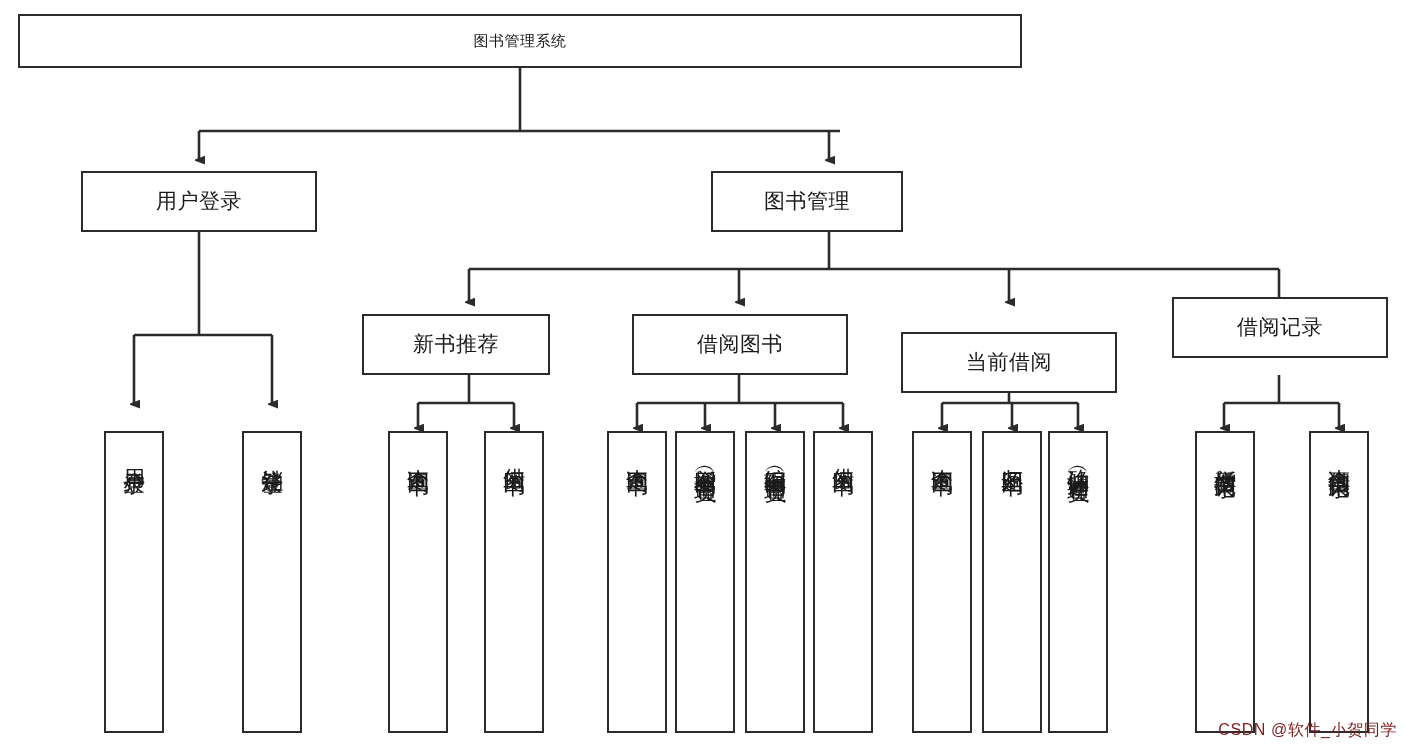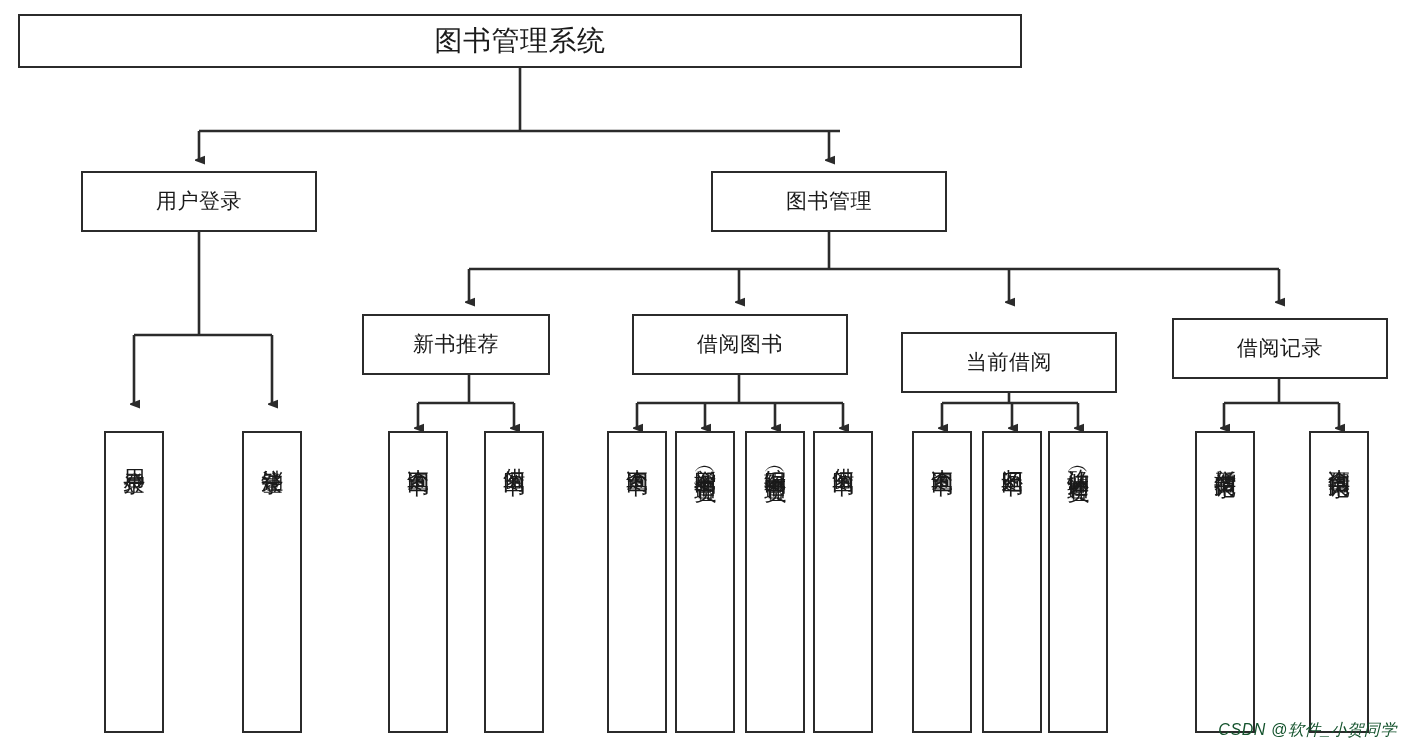--- a/index.html
+++ b/index.html
@@ -50,31 +50,30 @@
   }
   .node.vert .label {
     writing-mode: vertical-rl;
     text-orientation: upright;
     font-size: 22px;
     line-height: 1.12;
     letter-spacing: 2px;
     white-space: nowrap;
   }
   .node.root .label {
-    font-size: 28px;
+    font-size: 15px;
   }
   .watermark {
     position: absolute;
     right: 8px;
     bottom: 6px;
     font-size: 16px;
-    color: #14532d;
+    color: #7f1d1d;
     letter-spacing: 0.6px;
     user-select: none;
-    font-style: italic;
   }
 </style>
 </head>
 <body>
 
 <div id="canvas">
 
   <svg class="wires" viewBox="0 0 1405 747">
     <defs>
       <marker id="arrow" markerWidth="10" markerHeight="10" refX="4.6" refY="6" orient="auto" markerUnits="userSpaceOnUse">
@@ -125,34 +124,34 @@
     </g>
   </svg>
 
   <div class="node root horiz" style="left:18px; top:14px; width:1004px; height:54px;">
     <span class="label">图书管理系统</span>
   </div>
 
   <div class="node horiz" style="left:81px; top:171px; width:236px; height:61px;">
     <span class="label">用户登录</span>
   </div>
-  <div class="node horiz" style="left:711px; top:171px; width:236px; height:61px;">
+  <div class="node horiz" style="left:711px; top:171px; width:192px; height:61px;">
     <span class="label">图书管理</span>
   </div>
 
   <div class="node horiz" style="left:362px; top:314px; width:188px; height:61px;">
     <span class="label">新书推荐</span>
   </div>
   <div class="node horiz" style="left:632px; top:314px; width:216px; height:61px;">
     <span class="label">借阅图书</span>
   </div>
   <div class="node horiz" style="left:901px; top:332px; width:216px; height:61px;">
     <span class="label">当前借阅</span>
   </div>
-  <div class="node horiz" style="left:1172px; top:318px; width:216px; height:61px;">
+  <div class="node horiz" style="left:1172px; top:297px; width:216px; height:61px;">
     <span class="label">借阅记录</span>
   </div>
 
   <div class="node vert" style="left:104px; top:431px; width:60px; height:302px;">
     <span class="label">用户登录</span>
   </div>
   <div class="node vert" style="left:242px; top:431px; width:60px; height:302px;">
     <span class="label">注销登录</span>
   </div>
 

